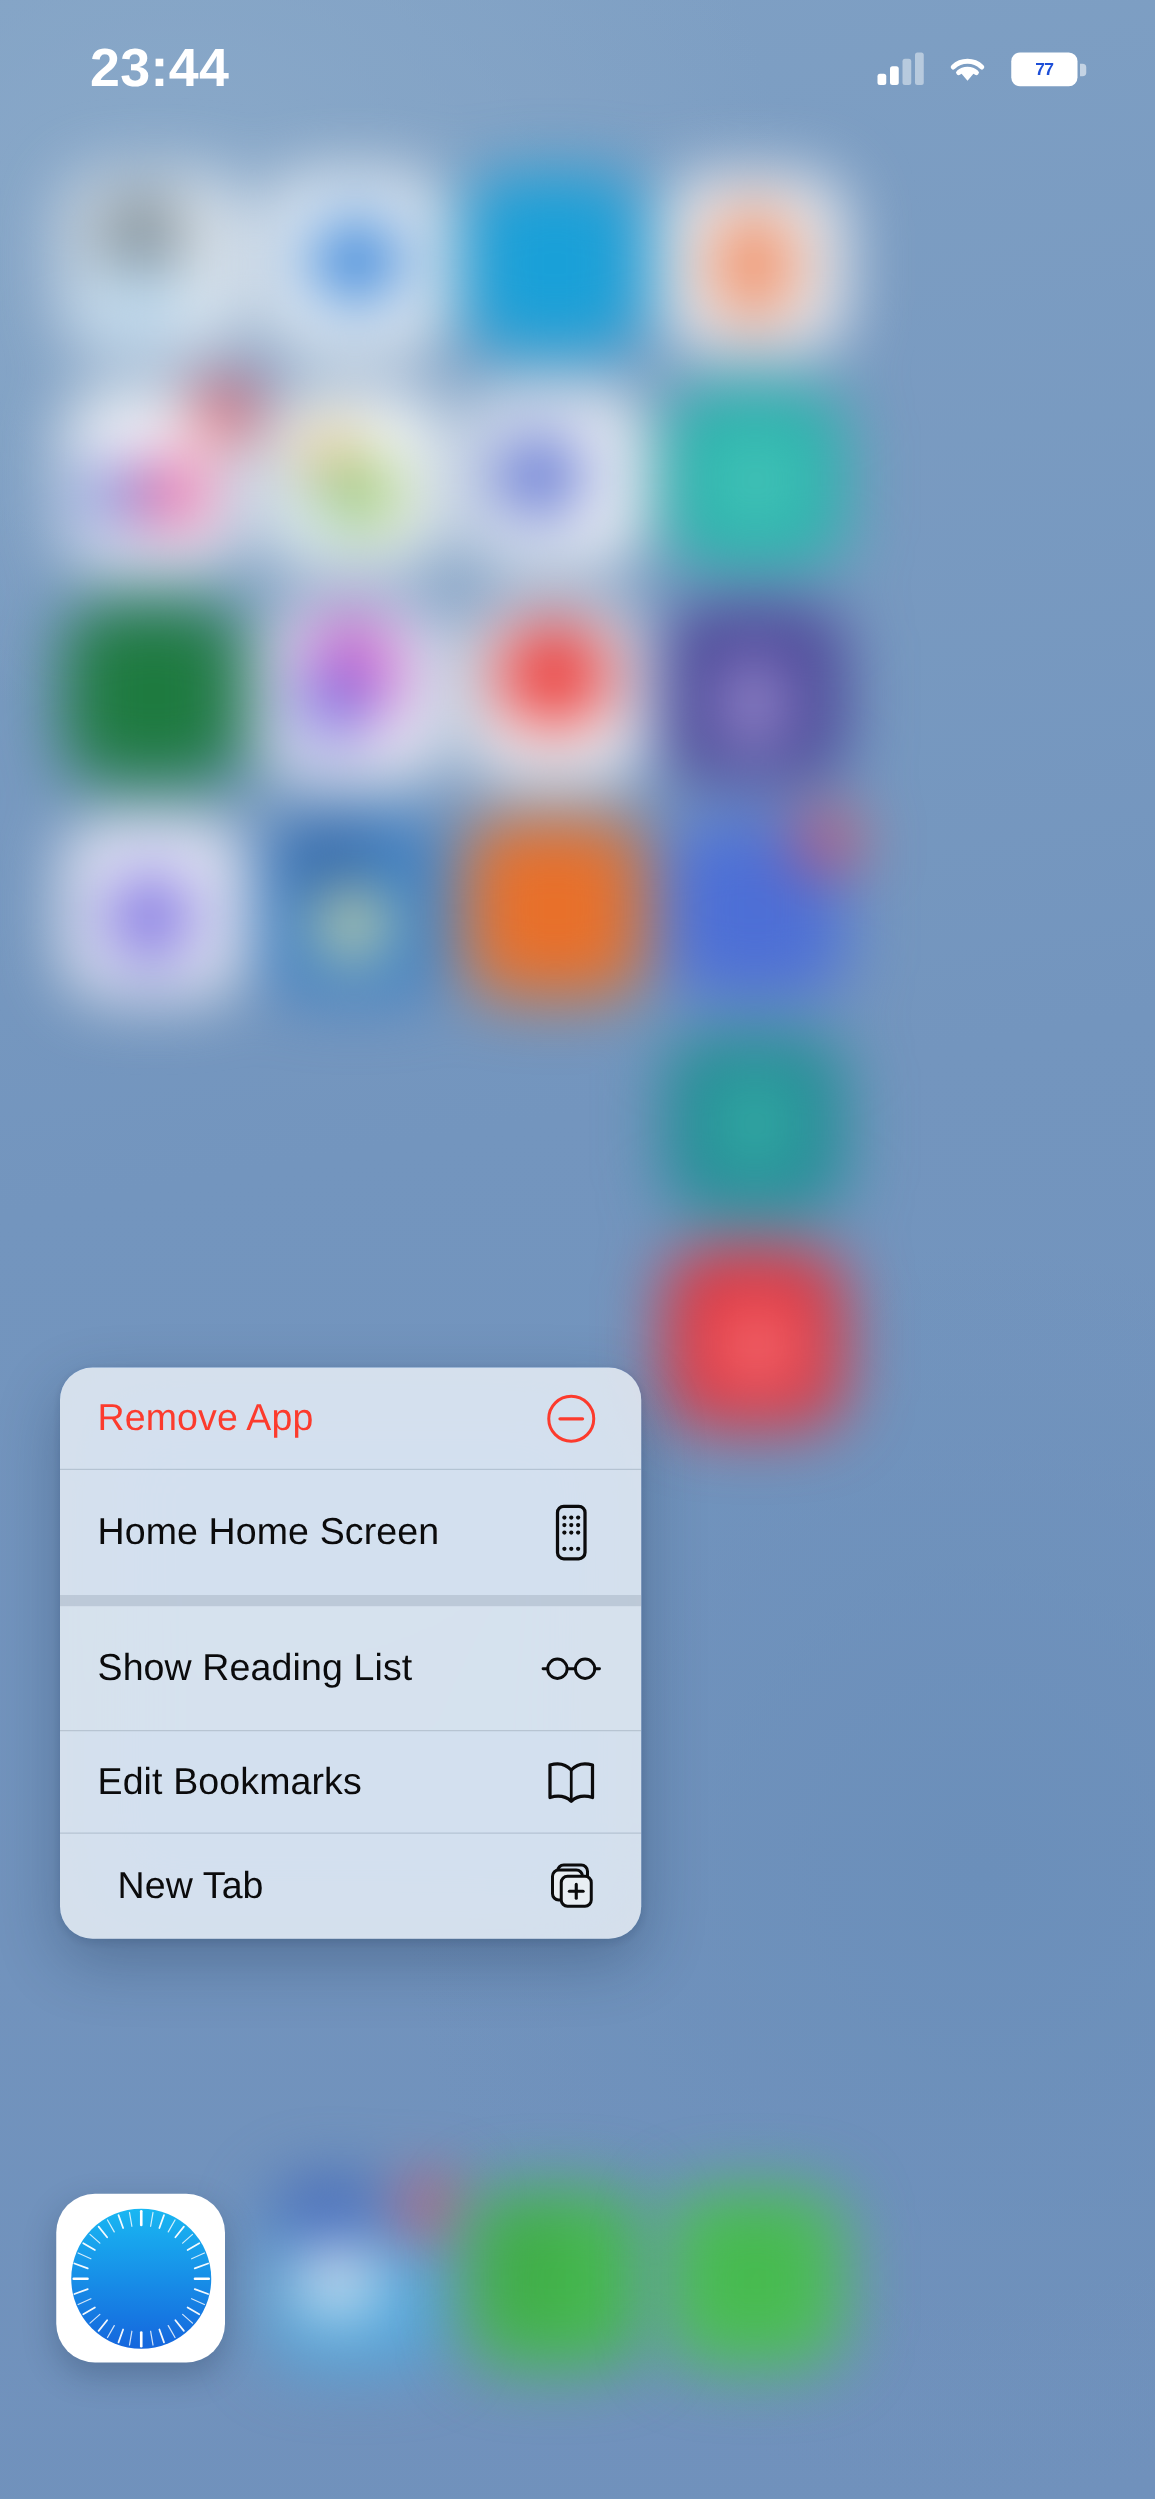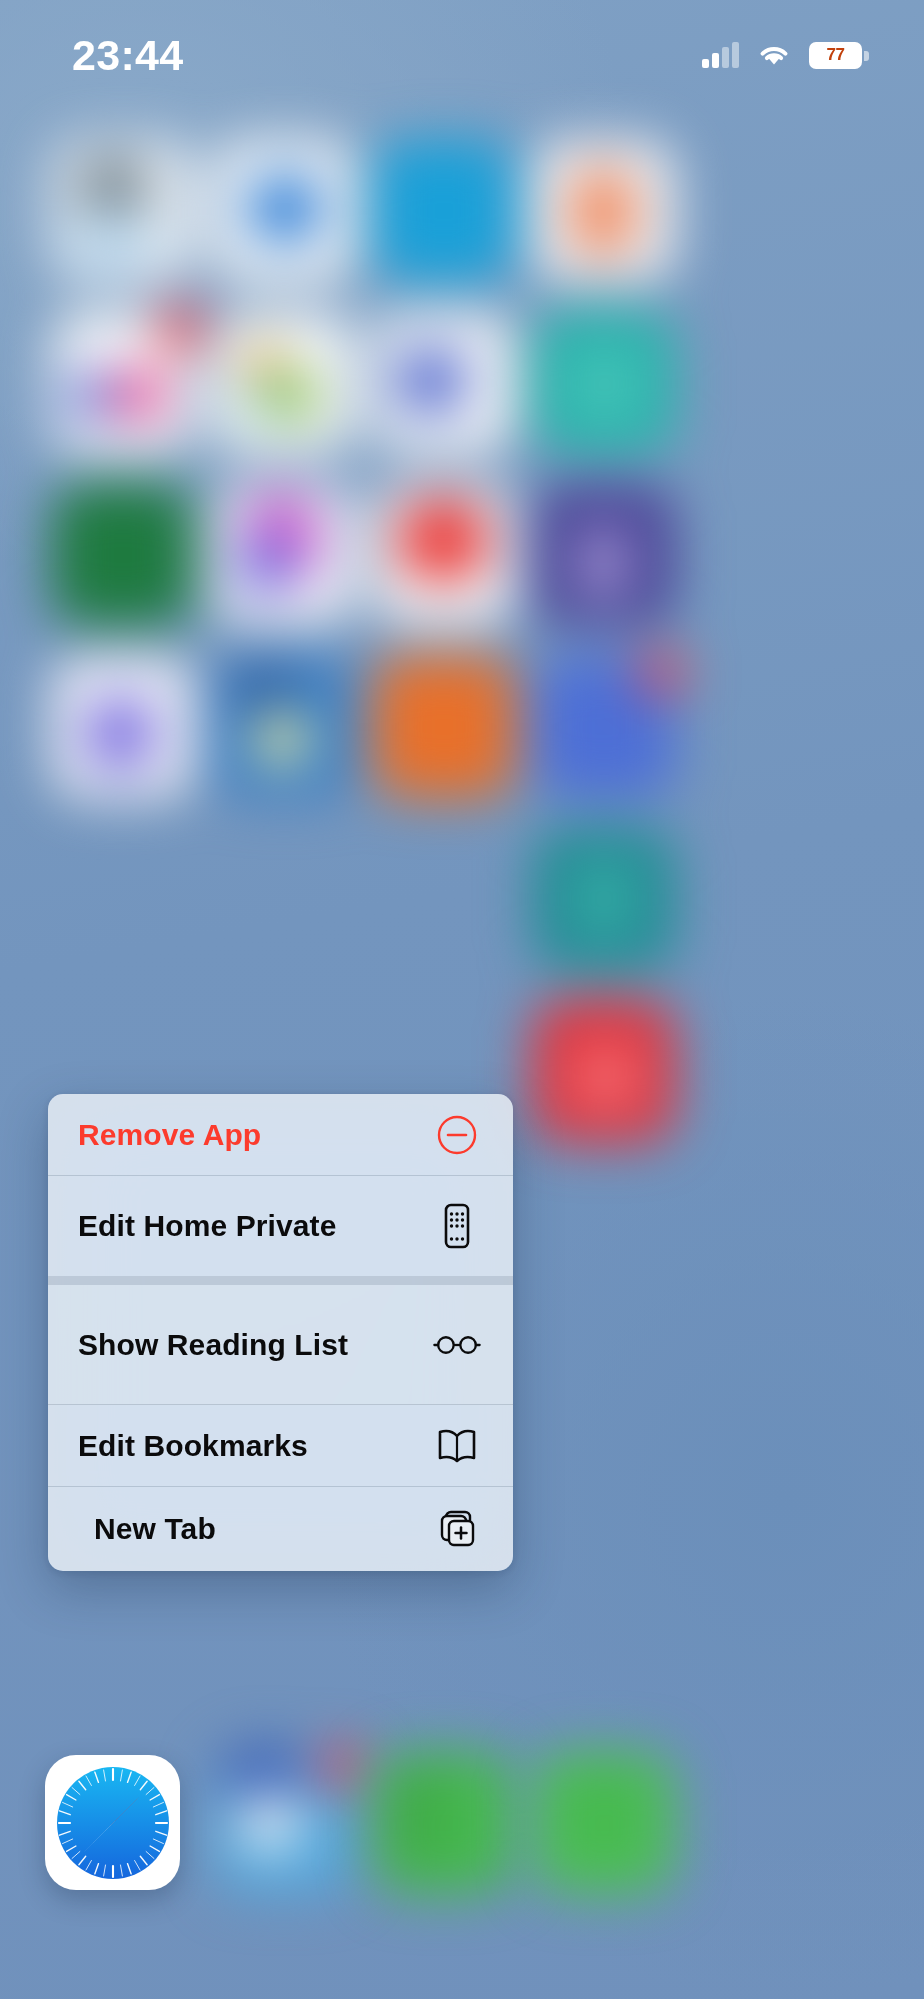--- a/index.html
+++ b/index.html
@@ -39,21 +39,21 @@
   .batt {
     position:relative; width:53px; height:27px;
     border-radius:7px; background:#ffffff;
     display:flex; align-items:center; justify-content:center;
   }
   .batt::after {
     content:""; position:absolute; right:-7px; top:9px;
     width:5px; height:10px; border-radius:0 3px 3px 0;
     background:rgba(255,255,255,.55);
   }
-  .batt span { font-size:17px; font-weight:700; color:#c2410c; letter-spacing:-.5px; }
+  .batt span { font-size:14px; font-weight:700; color:#1d4ed8; letter-spacing:-.5px; }
 
   
   #appgrid {
     position:absolute; top:132px; left:0; width:924px; height:1600px;
     filter:blur(26px);
     z-index:5;
   }
   .grid-row { position:absolute; left:0; width:924px; height:172px; }
   .app {
     position:absolute; width:142px; height:142px; border-radius:34px;
@@ -82,28 +82,27 @@
     display:flex; align-items:center; justify-content:center;
     z-index:30;
   }
   #safari-icon svg { width:120px; height:120px; display:block; }
 
   
   #ctxmenu {
     position:absolute;
     left:48px; top:1094px;
     width:465px;
-    border-radius:15px;
+    border-radius:26px;
     overflow:hidden;
     background:rgba(233,238,243,0.84);
     backdrop-filter:blur(42px) saturate(160%);
     -webkit-backdrop-filter:blur(42px) saturate(160%);
     box-shadow:0 18px 50px rgba(20,40,70,.30), 0 2px 8px rgba(20,40,70,.14);
     z-index:50;
-    font-weight:bold;
   }
   .mi {
     position:relative;
     height:82px;
     display:flex; align-items:center; justify-content:space-between;
     padding:0 32px 0 30px;
     font-size:30px;
     color:#0b0b0c;
     letter-spacing:.1px;
   }
@@ -306,21 +305,21 @@
       <span class="lbl">Remove App</span>
       <span class="ic">
         <svg width="42" height="42" viewBox="0 0 42 42">
           <circle cx="21" cy="21" r="18" fill="none" stroke="#fc3b2d" stroke-width="2.4"></circle>
           <line x1="12" y1="21" x2="30" y2="21" stroke="#fc3b2d" stroke-width="2.6" stroke-linecap="round"></line>
         </svg>
       </span>
     </div>
 
     <div class="mi" style="height:100px;">
-      <span class="lbl">Edit Home Private</span>
+      <span class="lbl">Home Home Screen</span>
       <span class="ic">
         <svg width="40" height="46" viewBox="0 0 40 46">
           <rect x="9" y="2" width="22" height="42" rx="5" fill="none" stroke="#0b0b0c" stroke-width="2.6"></rect>
           <g fill="#0b0b0c">
             <circle cx="14.5" cy="11" r="1.7"></circle>
               <circle cx="20" cy="11" r="1.7"></circle>
               <circle cx="25.5" cy="11" r="1.7"></circle>
             <circle cx="14.5" cy="17" r="1.7"></circle>
               <circle cx="20" cy="17" r="1.7"></circle>
               <circle cx="25.5" cy="17" r="1.7"></circle>
@@ -330,21 +329,21 @@
             <circle cx="14.5" cy="36" r="1.7"></circle>
               <circle cx="20" cy="36" r="1.7"></circle>
               <circle cx="25.5" cy="36" r="1.7"></circle>
           </g>
         </svg>
       </span>
     </div>
 
     <div class="group-gap"></div>
 
-    <div class="mi tinted2 sep-hair" style="height:120px;">
+    <div class="mi tinted2 sep-hair" style="height:100px;">
       <span class="lbl">Show Reading List</span>
       <span class="ic">
         <svg width="52" height="28" viewBox="0 0 52 28">
           <circle cx="14" cy="14" r="8.4" fill="none" stroke="#0b0b0c" stroke-width="2.5"></circle>
           <circle cx="38" cy="14" r="8.4" fill="none" stroke="#0b0b0c" stroke-width="2.5"></circle>
           <line x1="22.4" y1="14" x2="29.6" y2="14" stroke="#0b0b0c" stroke-width="2.5"></line>
           <line x1="1.5" y1="14" x2="5.6" y2="14" stroke="#0b0b0c" stroke-width="2.5" stroke-linecap="round"></line>
           <line x1="46.4" y1="14" x2="50.5" y2="14" stroke="#0b0b0c" stroke-width="2.5" stroke-linecap="round"></line>
         </svg>
       </span>

